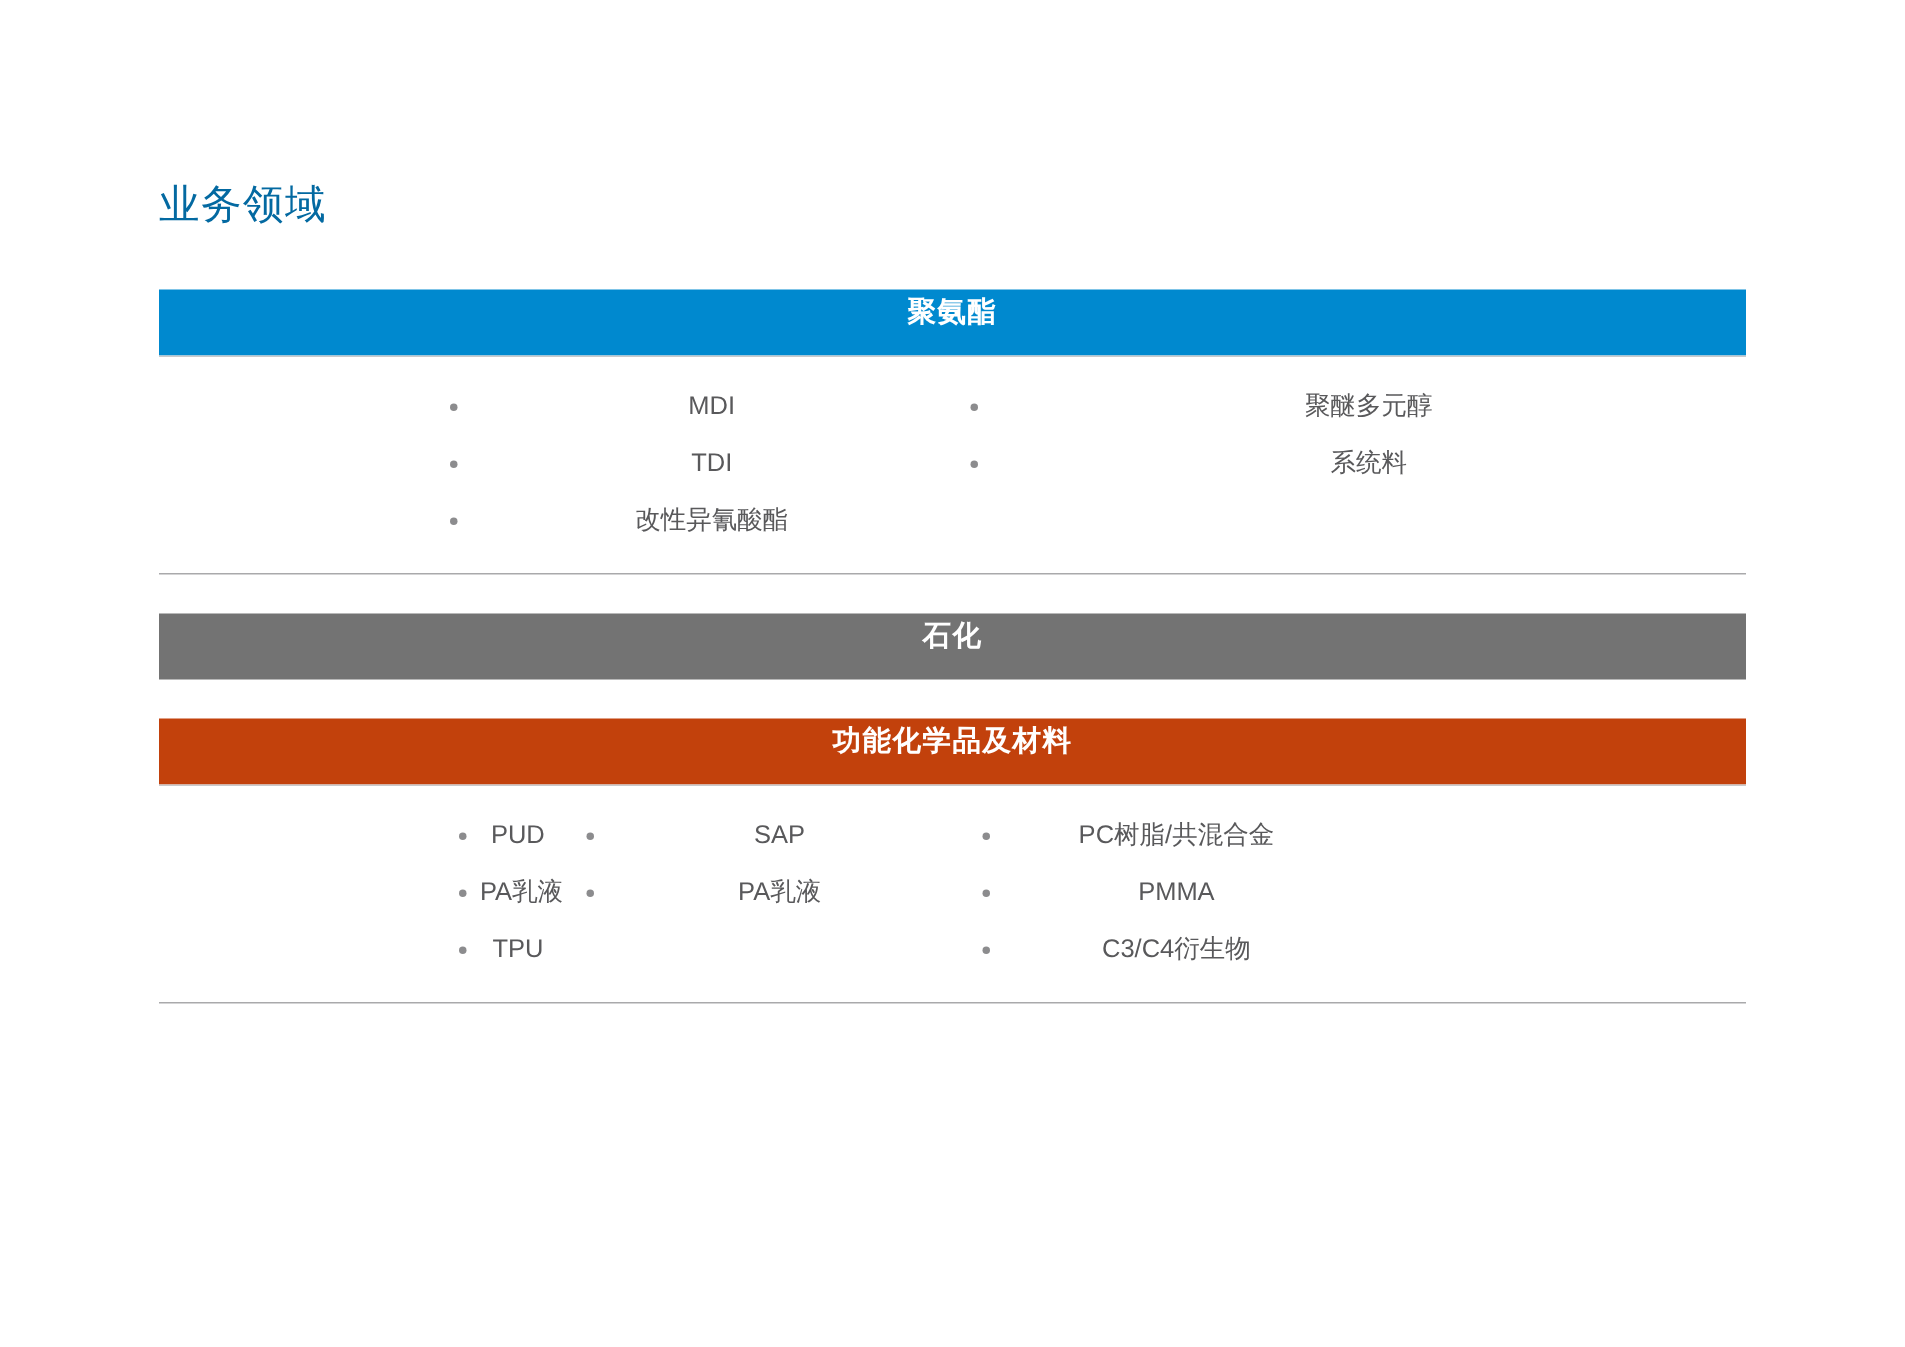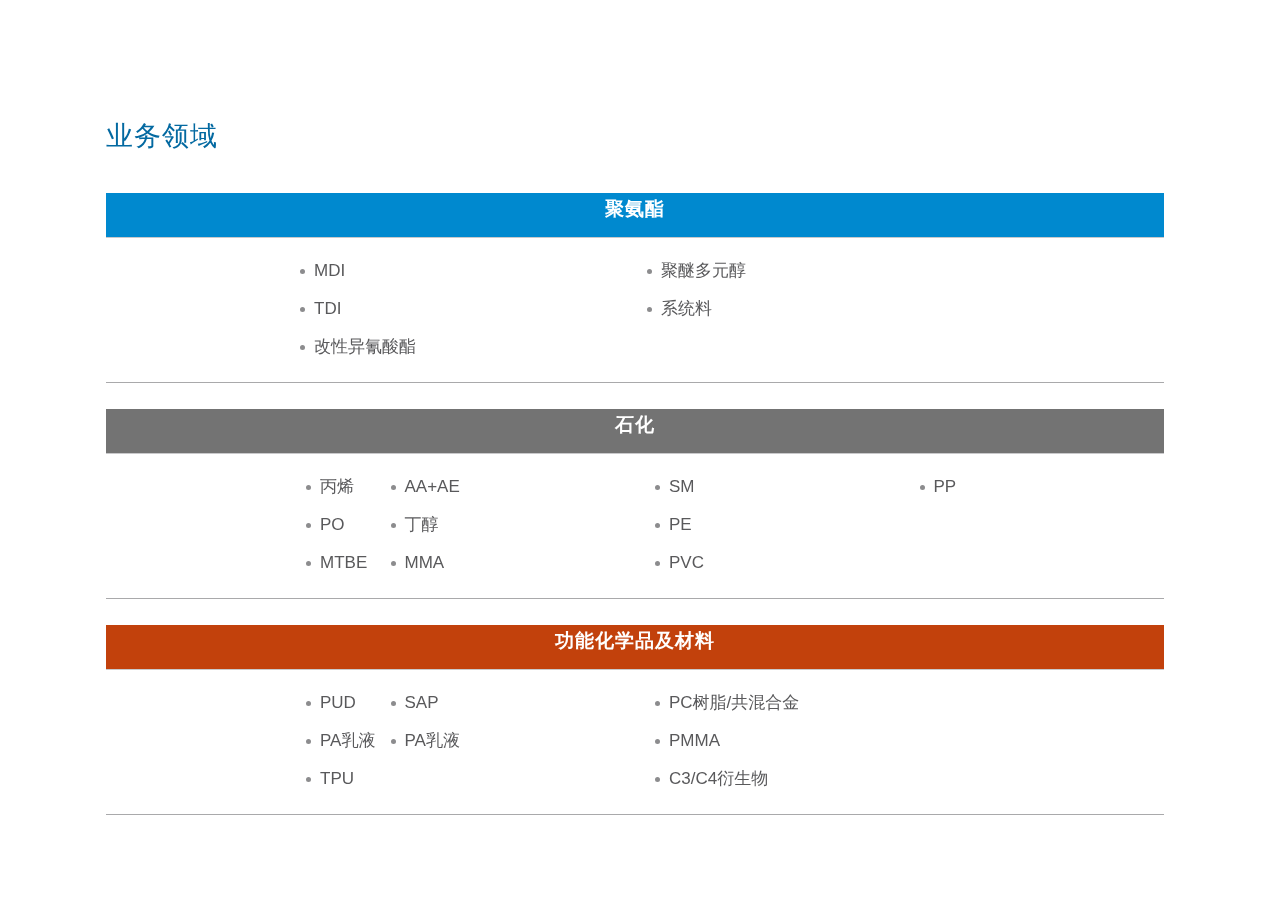--- a/index.html
+++ b/index.html
@@ -49,20 +49,21 @@
   }
   .section-body {
     border-top: 1px solid #c9c9cb;
     border-bottom: 1px solid #a9a9ab;
     padding: 14px 0 16px 0;
     display: flex;
   }
   .col {
     box-sizing: border-box;
     padding-left: 8px;
+    text-align: center;
   }
   .col-4 { width: 25%; }
   .col-2 { width: 50%; }
   .item {
     position: relative;
     font-size: 17px;
     color: #59595b;
     line-height: 38px;
     padding-left: 210px;
     white-space: nowrap;
@@ -103,40 +104,20 @@
         </div>
         <div class="col col-2 second">
           <div class="item">聚醚多元醇</div>
           <div class="item">系统料</div>
         </div>
       </div>
     </div>
 
     <div class="section">
       <div class="section-header" style="background:#737373">石化</div>
-      <div class="section-body">
-        <div class="col col-4" style="padding-left:188px">
-          <div class="item">丙烯</div>
-          <div class="item">PO</div>
-          <div class="item">MTBE</div>
-        </div>
-        <div class="col col-4">
-          <div class="item">AA+AE</div>
-          <div class="item">丁醇</div>
-          <div class="item">MMA</div>
-        </div>
-        <div class="col col-4">
-          <div class="item">SM</div>
-          <div class="item">PE</div>
-          <div class="item">PVC</div>
-        </div>
-        <div class="col col-4">
-          <div class="item">PP</div>
-        </div>
-      </div>
     </div>
 
     <div class="section">
       <div class="section-header" style="background:#c2410c">功能化学品及材料</div>
       <div class="section-body">
         <div class="col col-4" style="padding-left:188px">
           <div class="item">PUD</div>
           <div class="item">PA乳液</div>
           <div class="item">TPU</div>
         </div>

